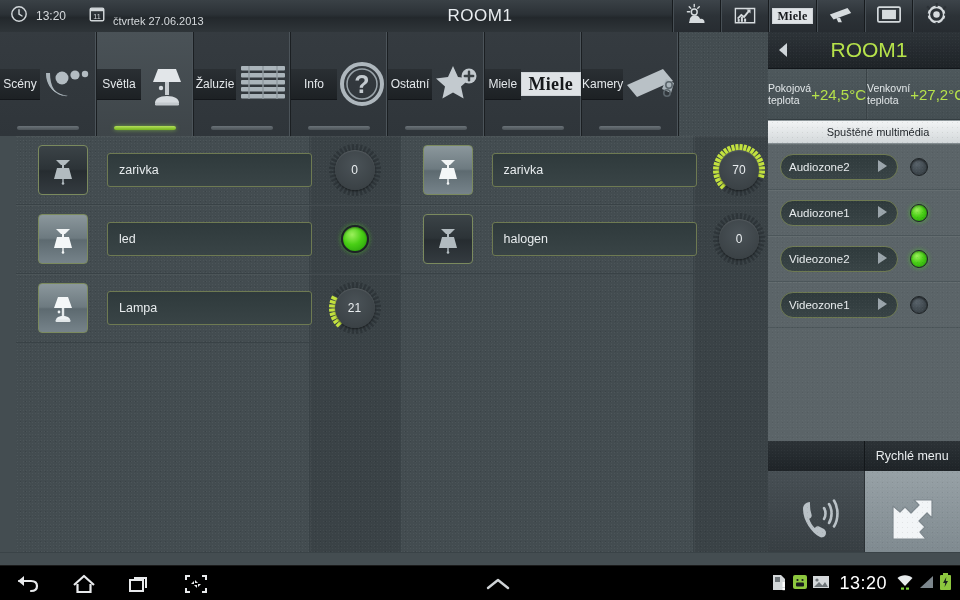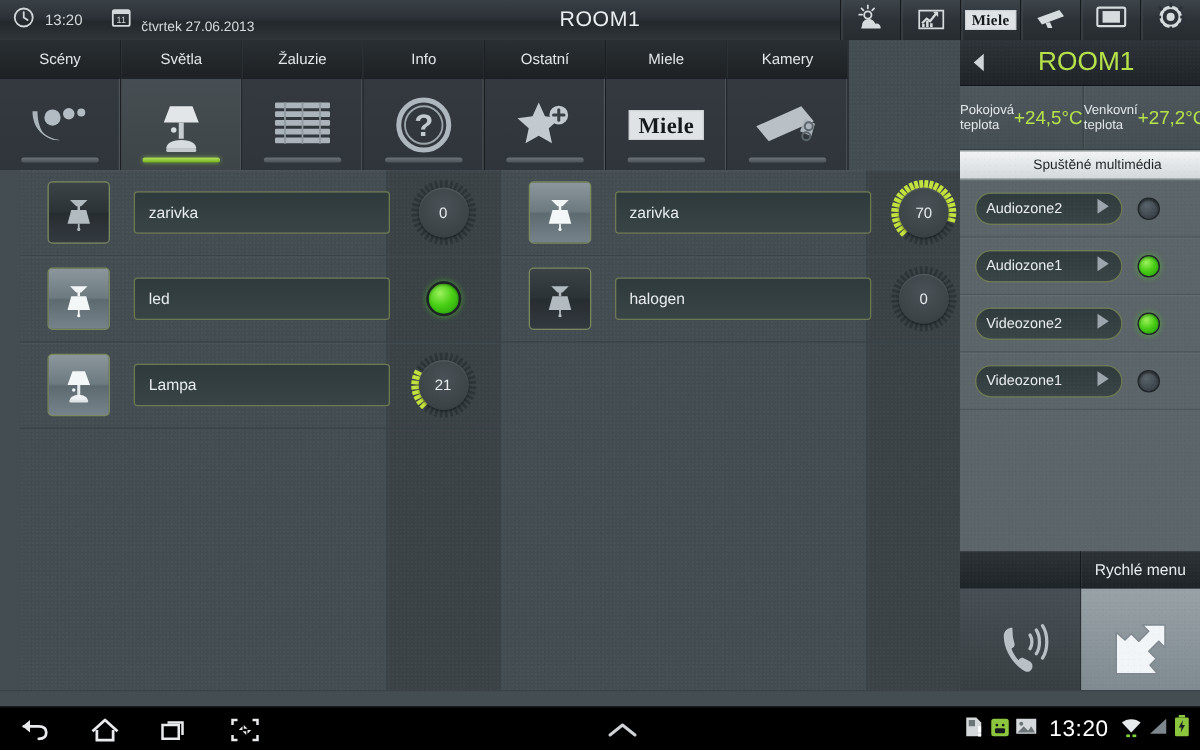--- a/index.html
+++ b/index.html
@@ -28,21 +28,21 @@
   .tb-btn{width:47px;height:32px;display:flex;align-items:center;justify-content:center;
     border-left:1px solid #171b1e;box-shadow:inset 1px 0 0 #474f55;
     background:linear-gradient(180deg,#3d444a 0%,#2c3237 50%,#272c31 100%);}
   .miele-logo{border:1px solid #cfd4d8;background:#dfe3e6;color:#16191c;
     font-family:"Liberation Serif",serif;font-weight:bold;font-size:12px;
     padding:0 4px;line-height:14px;letter-spacing:.3px;}
 
   
   .tabs{position:absolute;left:0;top:32px;width:768px;height:104px;display:flex;
     background:#3d4549;overflow:hidden;}
-  .tab{width:96px;height:104px;position:relative;display:flex;flex-direction:column;align-items:center;
+  .tab{width:96px;height:104px;position:relative;display:flex;flex-direction:row;align-items:center;
     background:linear-gradient(180deg,#353b40 0%,#2f353a 100%);
     border-right:1px solid #1b1f22;box-shadow:inset -1px 0 0 #4c545a;}
   .tab .cap{width:100%;height:30px;display:flex;align-items:center;justify-content:center;
     background:linear-gradient(180deg,#2a2f33 0%,#1d2124 100%);
     color:#e3e7ea;font-size:12px;border-bottom:1px solid #13161a;}
   .tab .ic{flex:1;display:flex;align-items:center;justify-content:center;}
   .tab .bar{position:absolute;left:50%;transform:translateX(-50%);bottom:6px;width:62px;height:4px;border-radius:2px;
     background:linear-gradient(180deg,#6a7278,#4d5459);}
   .tab.active{background:linear-gradient(180deg,#4a5257 0%,#3e4549 100%);}
   .tab.active .bar{background:linear-gradient(180deg,#b3e05a,#74b21e);box-shadow:0 0 4px rgba(150,220,70,.6);}

